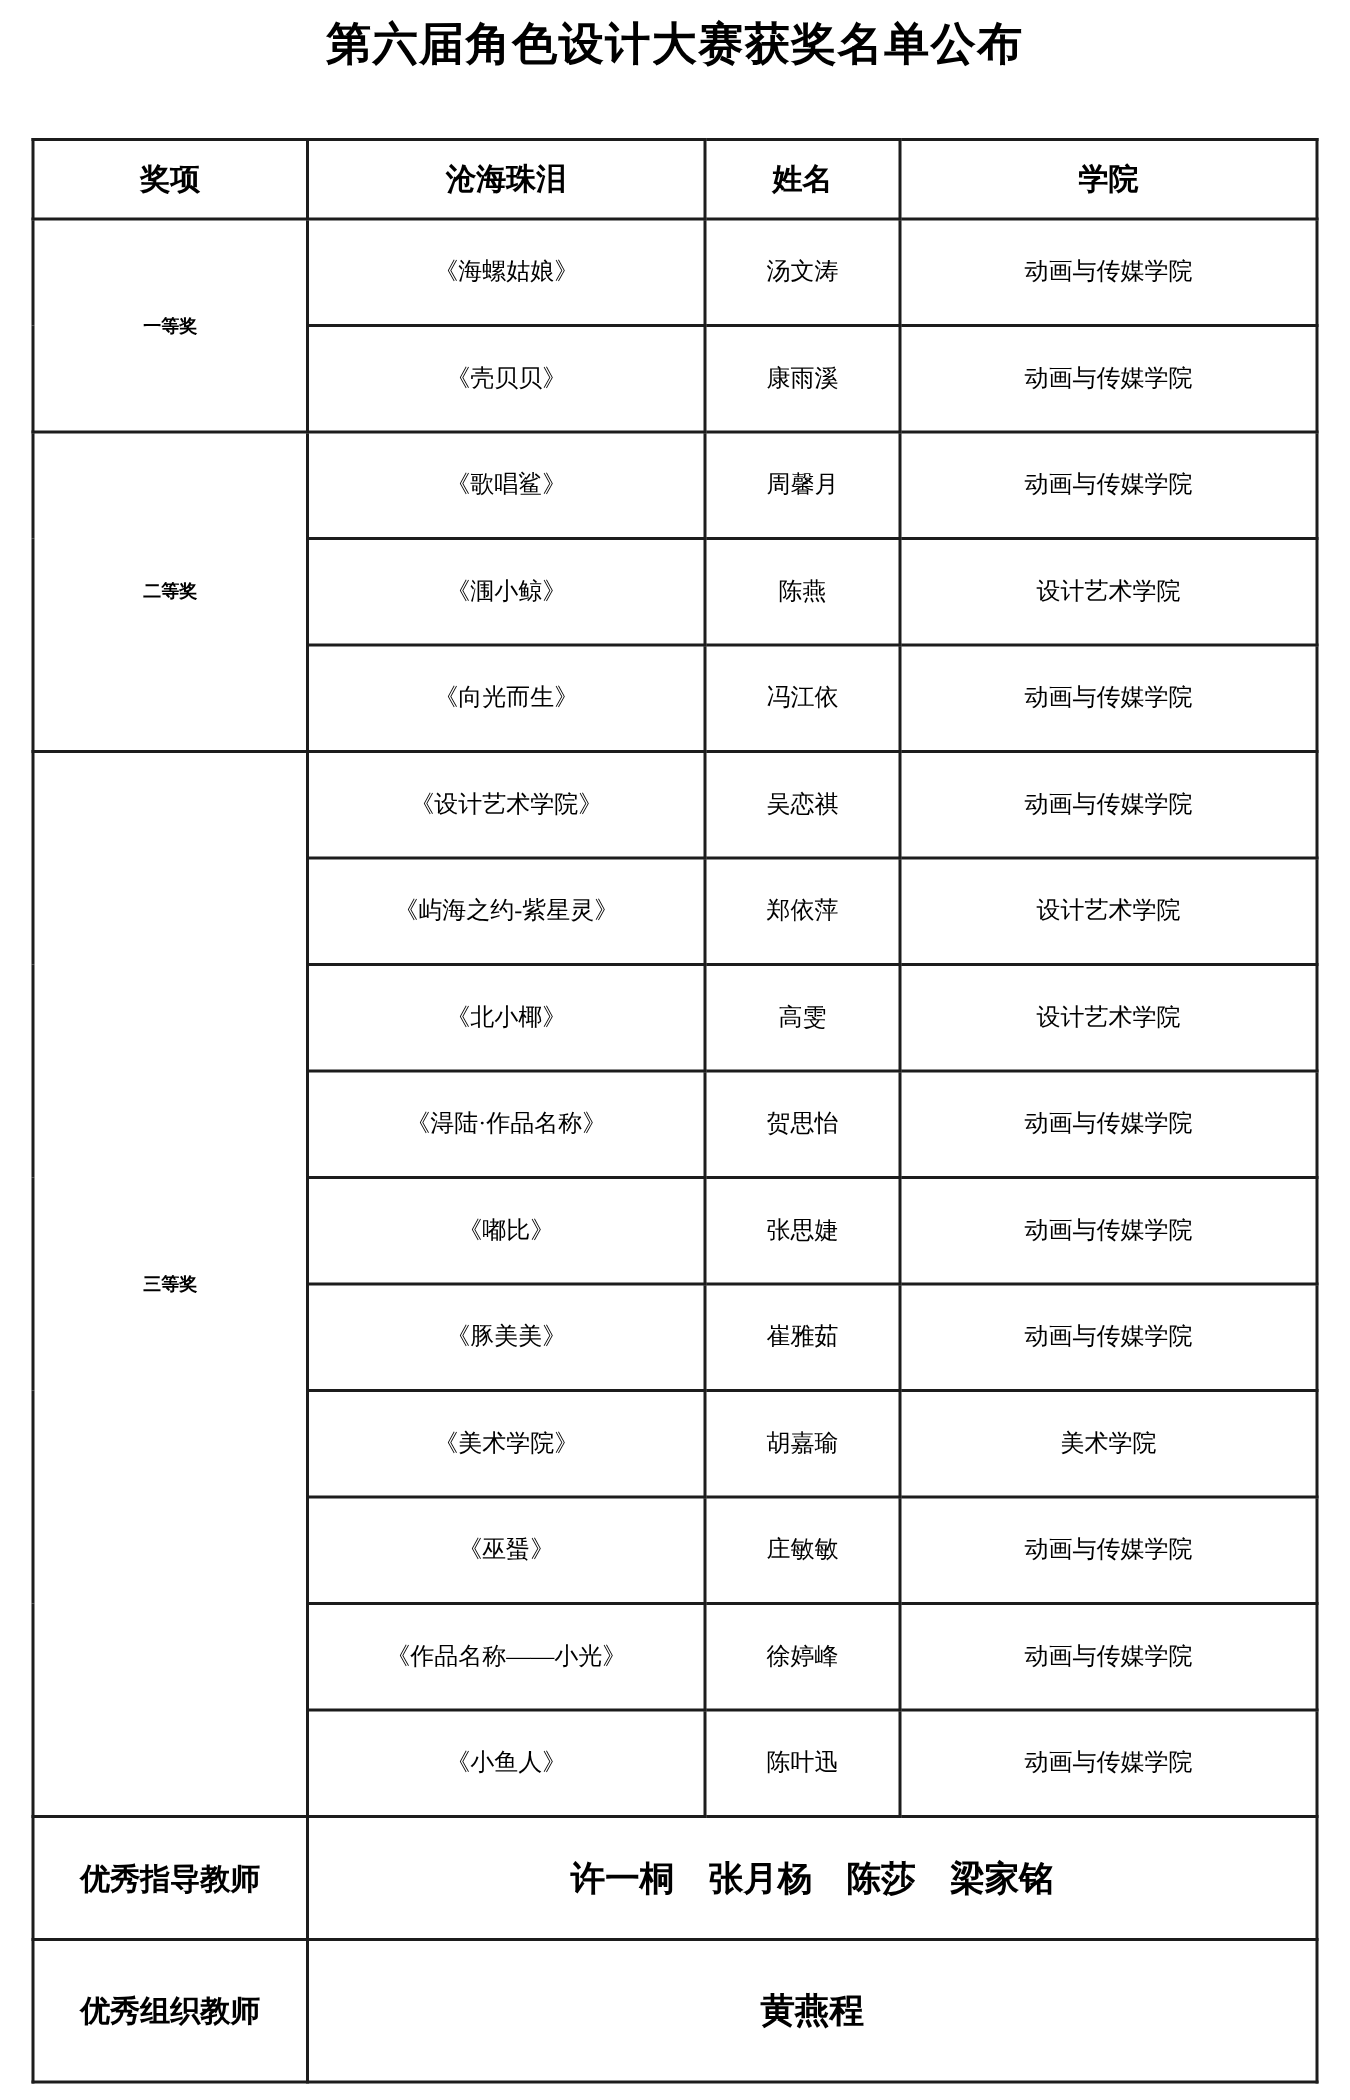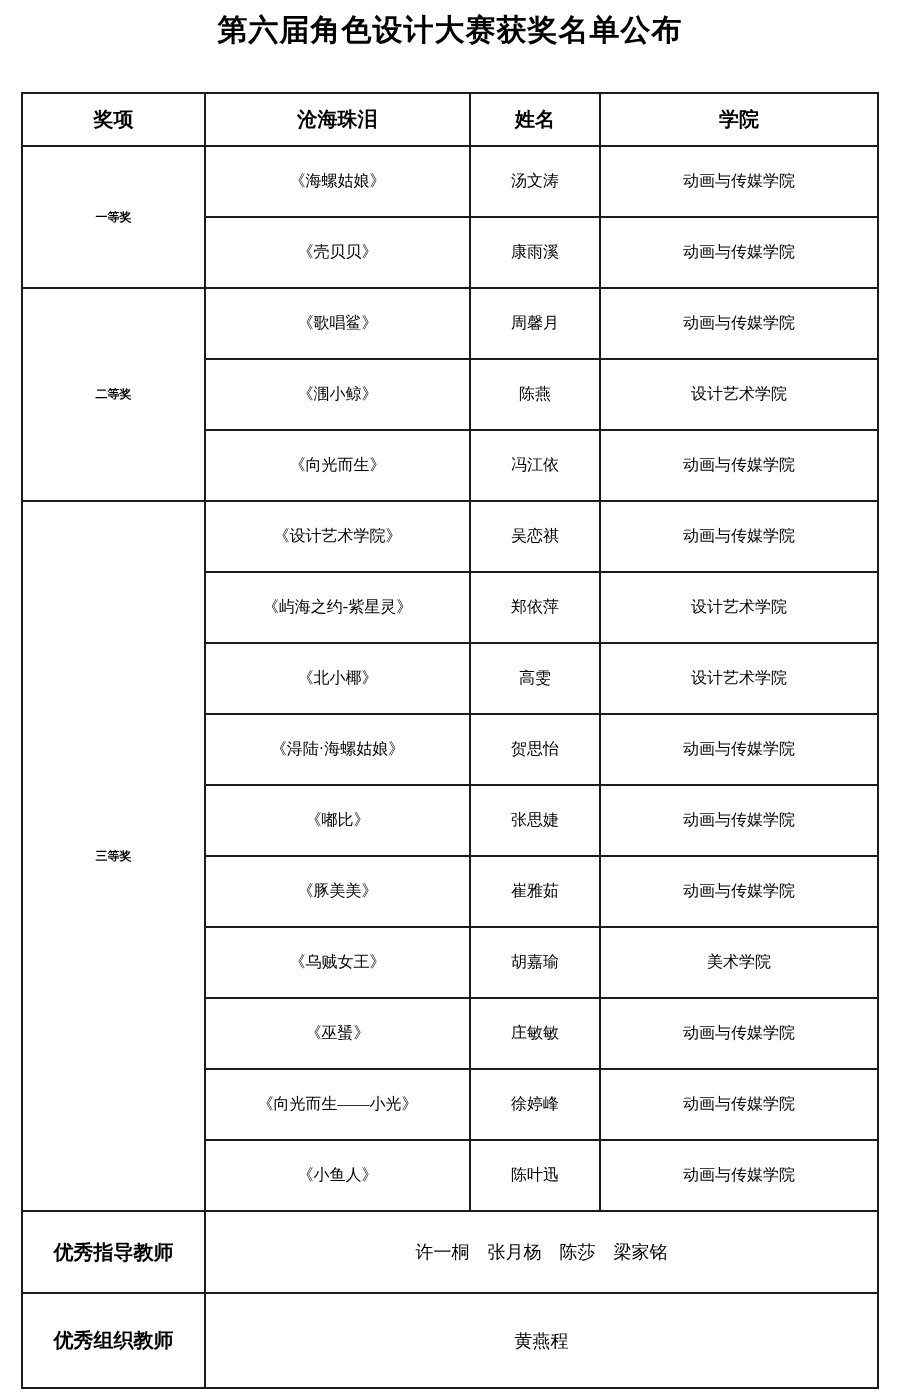--- a/index.html
+++ b/index.html
@@ -59,22 +59,22 @@
   }
   td.work-cell, td.name-cell, td.college-cell {
     font-size: 16px;
     font-weight: normal;
   }
   td.teacher-label-cell {
     font-size: 20px;
     font-weight: bold;
   }
   td.teacher-value-cell {
-    font-size: 18px;
-    font-weight: normal;
+    font-size: 23px;
+    font-weight: bold;
   }
 </style>
 </head>
 <body>
 
 <div class="page">
   <h1 class="doc-title">第六届角色设计大赛获奖名单公布</h1>
 
   <table class="awards">
     <colgroup>
@@ -131,46 +131,46 @@
       <td class="work-cell">《屿海之约-紫星灵》</td>
       <td class="name-cell">郑依萍</td>
       <td class="college-cell">设计艺术学院</td>
     </tr>
     <tr class="row-entry">
       <td class="work-cell">《北小椰》</td>
       <td class="name-cell">高雯</td>
       <td class="college-cell">设计艺术学院</td>
     </tr>
     <tr class="row-entry">
-      <td class="work-cell">《淂陆·海螺姑娘》</td>
+      <td class="work-cell">《淂陆·作品名称》</td>
       <td class="name-cell">贺思怡</td>
       <td class="college-cell">动画与传媒学院</td>
     </tr>
     <tr class="row-entry">
       <td class="work-cell">《嘟比》</td>
       <td class="name-cell">张思婕</td>
       <td class="college-cell">动画与传媒学院</td>
     </tr>
     <tr class="row-entry">
       <td class="work-cell">《豚美美》</td>
       <td class="name-cell">崔雅茹</td>
       <td class="college-cell">动画与传媒学院</td>
     </tr>
     <tr class="row-entry">
-      <td class="work-cell">《乌贼女王》</td>
+      <td class="work-cell">《美术学院》</td>
       <td class="name-cell">胡嘉瑜</td>
       <td class="college-cell">美术学院</td>
     </tr>
     <tr class="row-entry">
       <td class="work-cell">《巫蜑》</td>
       <td class="name-cell">庄敏敏</td>
       <td class="college-cell">动画与传媒学院</td>
     </tr>
     <tr class="row-entry">
-      <td class="work-cell">《向光而生——小光》</td>
+      <td class="work-cell">《作品名称——小光》</td>
       <td class="name-cell">徐婷峰</td>
       <td class="college-cell">动画与传媒学院</td>
     </tr>
     <tr class="row-entry">
       <td class="work-cell">《小鱼人》</td>
       <td class="name-cell">陈叶迅</td>
       <td class="college-cell">动画与传媒学院</td>
     </tr>
 
     <tr class="row-teach-1">

